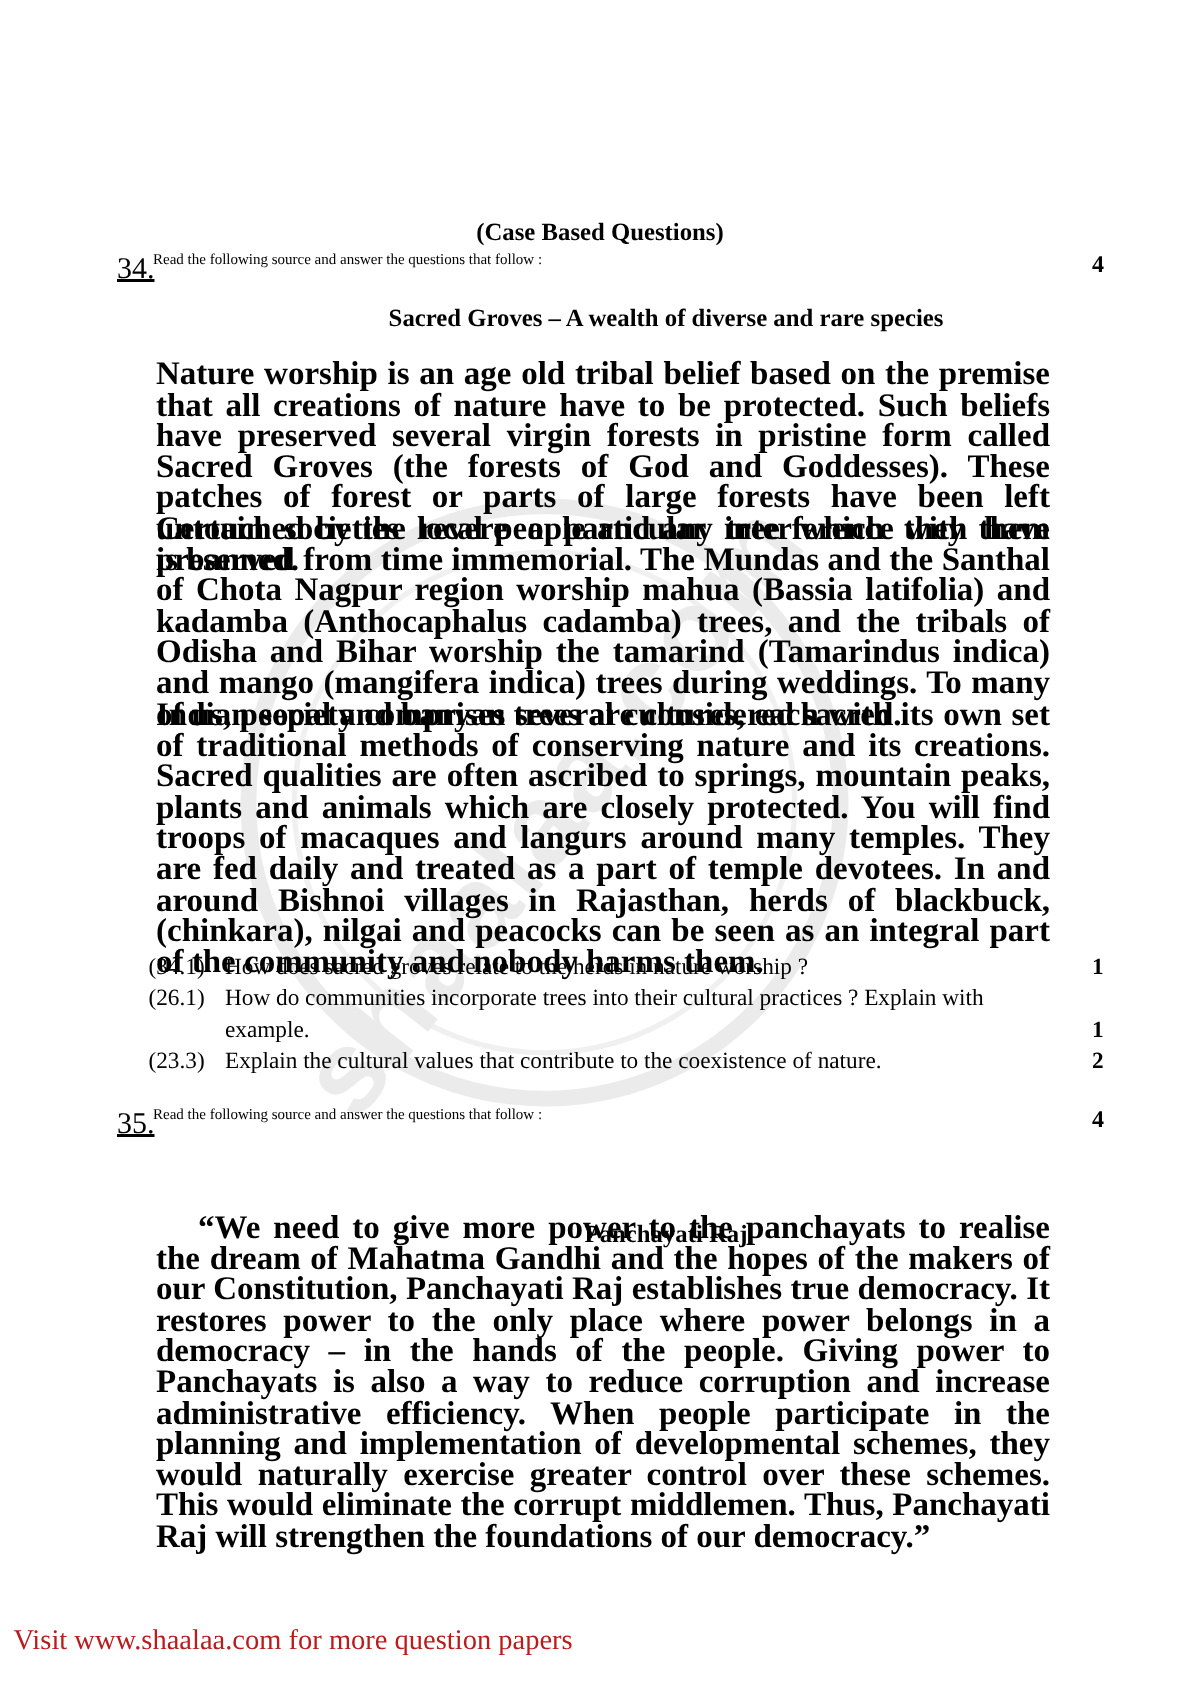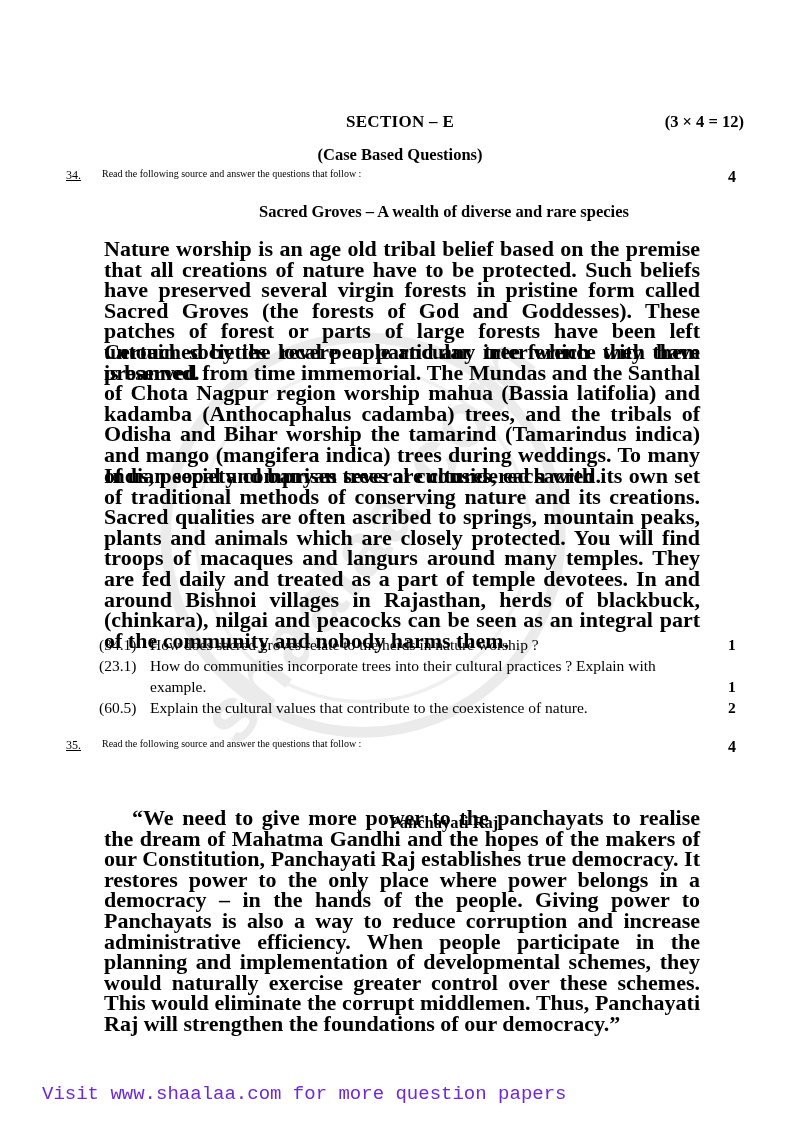--- a/index.html
+++ b/index.html
@@ -71,23 +71,23 @@
   }
 
   
   .q-row {
     position: absolute;
     left: 62px;
     width: 680px;
   }
   .q-num {
     position: absolute;
-    left: 4px; top: 0;
+    left: 16px; top: 0;
     width: 34px;
-    font-size: 12px;
+    font-size: 20px;
     text-decoration: underline;
   }
   .q-text {
     position: absolute;
     left: 40px; top: 0;
     font-size: 10px;
   }
   .q-mark {
     position: absolute;
     left: 666px; top: 0;
@@ -184,47 +184,43 @@
     position: absolute;
     left: 0;
     top: 1060px;
     width: 800px;
     height: 71px;
     background: #ffffff;
     z-index: 3;
   }
   #banner .txt {
     position: absolute;
-    left: 42px;
+    left: 9px;
     top: 23px;
-    font-family: Liberation Mono, monospace;
+    font-family: Liberation Serif, serif;
     font-size: 19px;
-    color: #6d28d9;
+    color: #b91c1c;
   }
 </style>
 </head>
 <body>
 
 <div id="watermark">
   <svg viewBox="0 0 400 400" xmlns="http://www.w3.org/2000/svg">
     <defs>
       <path id="wmcircle" d="M 200,200 m -150,0 a 150,150 0 1,1 300,0 a 150,150 0 1,1 -300,0"></path>
     </defs>
     <circle cx="200" cy="200" r="168" fill="none" stroke="#dcdcdc" stroke-width="9"></circle>
     <circle cx="200" cy="200" r="142" fill="none" stroke="#e4e4e4" stroke-width="3"></circle>
     <text font-family="'Liberation Sans', sans-serif" font-size="66" font-weight="bold" fill="#dcdcdc" letter-spacing="2" transform="rotate(-52 200 200)" text-anchor="middle" x="200" y="228">shaalaa.com</text>
   </svg>
 </div>
 
 <div id="page">
 
-  <div class="section-row">
-    <div class="section-title">SECTION – E</div>
-    <div class="section-marks">(3 × 4 = 12)</div>
-  </div>
 
   <div class="subheading">(Case Based Questions)</div>
 
   <div class="q-row" style="top:168px;">
     <div class="q-num">34.</div>
     <div class="q-text">Read the following source and answer the questions that follow :</div>
     <div class="q-mark">4</div>
   </div>
 
   <div class="passage-title" style="top:202px;">Sacred Groves – A wealth of diverse and rare species</div>
@@ -235,27 +231,27 @@
 
   <div class="passage" style="top:466px;">Indian society comprises several cultures, each with its own set of traditional methods of conserving nature and its creations. Sacred qualities are often ascribed to springs, mountain peaks, plants and animals which are closely protected. You will find troops of macaques and langurs around many temples. They are fed daily and treated as a part of temple devotees. In and around Bishnoi villages in Rajasthan, herds of blackbuck, (chinkara), nilgai and peacocks can be seen as an integral part of the community and nobody harms them.</div>
 
   <div class="subq" style="top:634px;">
     <div class="lbl">(34.1)</div>
     <div class="body">How does sacred groves relate to the herds in nature worship ?</div>
     <div class="mk" style="top:0;">1</div>
   </div>
 
   <div class="subq" style="top:655px;">
-    <div class="lbl">(23.1)</div>
+    <div class="lbl">(26.1)</div>
     <div class="body">How do communities incorporate trees into their cultural practices ? Explain with example.</div>
     <div class="mk" style="top:21px;">1</div>
   </div>
 
   <div class="subq" style="top:697px;">
-    <div class="lbl">(60.5)</div>
+    <div class="lbl">(23.3)</div>
     <div class="body">Explain the cultural values that contribute to the coexistence of nature.</div>
     <div class="mk" style="top:0;">2</div>
   </div>
 
   <div class="q-row" style="top:738px;">
     <div class="q-num">35.</div>
     <div class="q-text">Read the following source and answer the questions that follow :</div>
     <div class="q-mark">4</div>
   </div>
 

